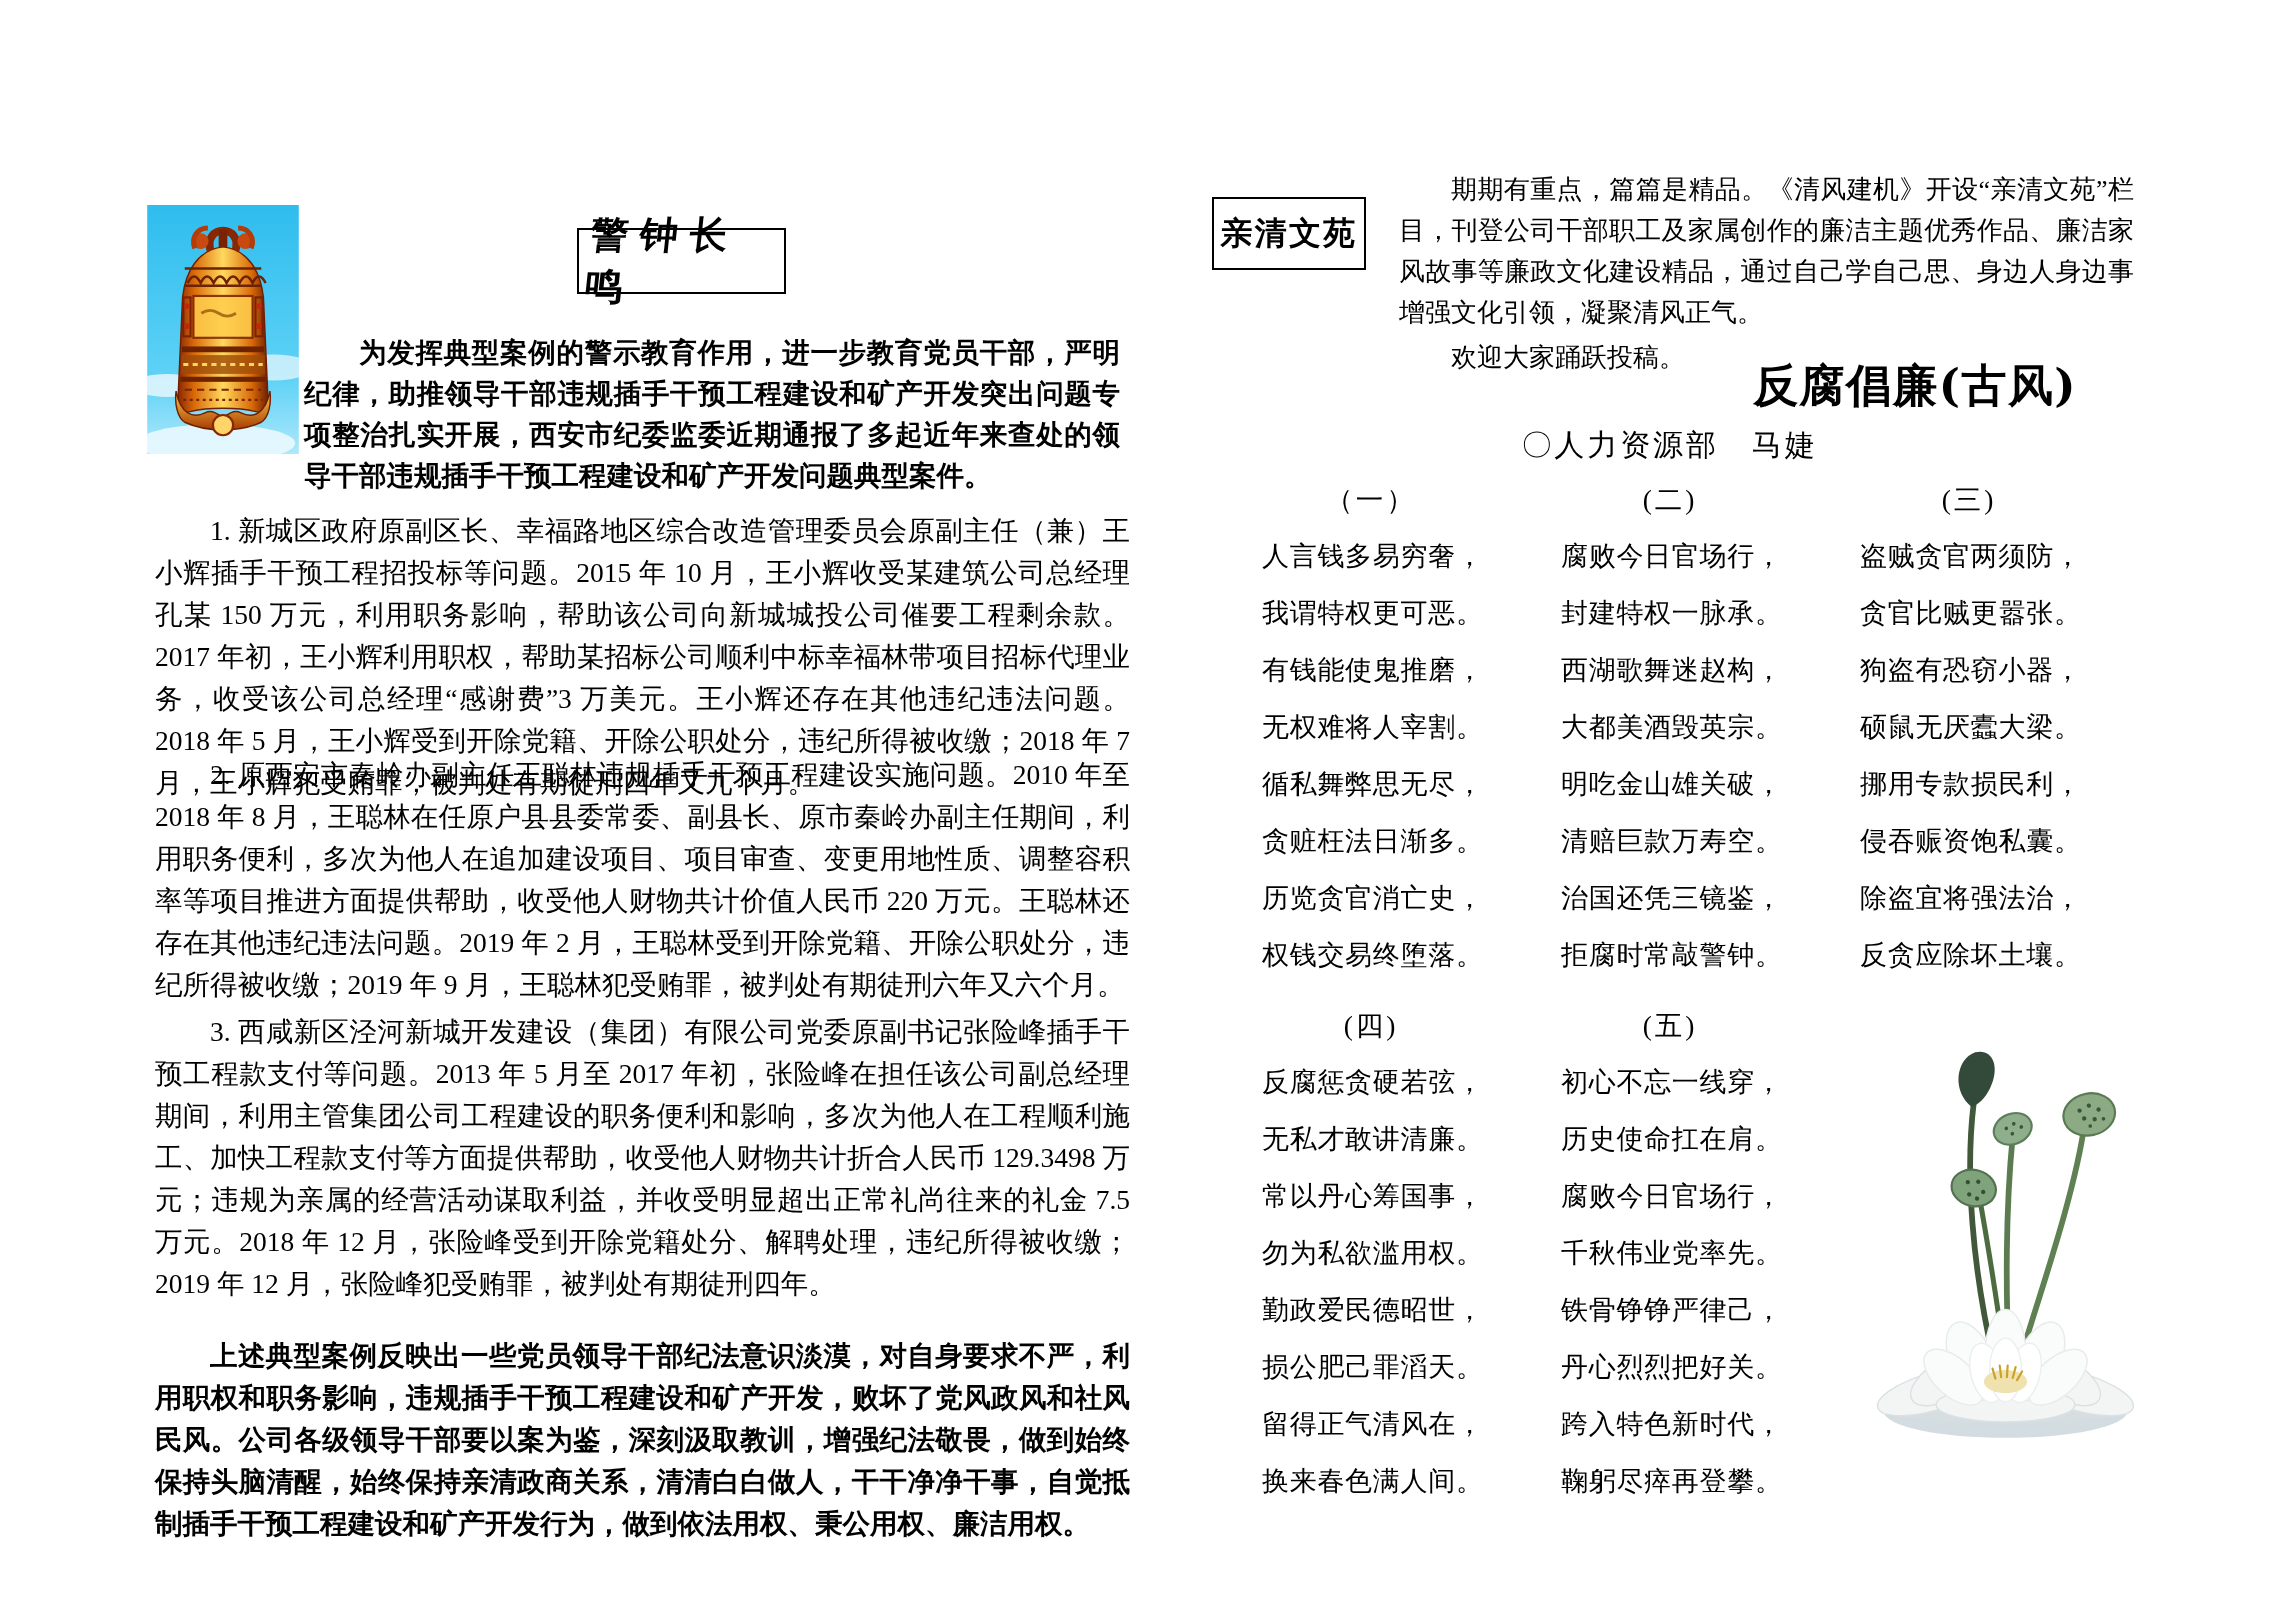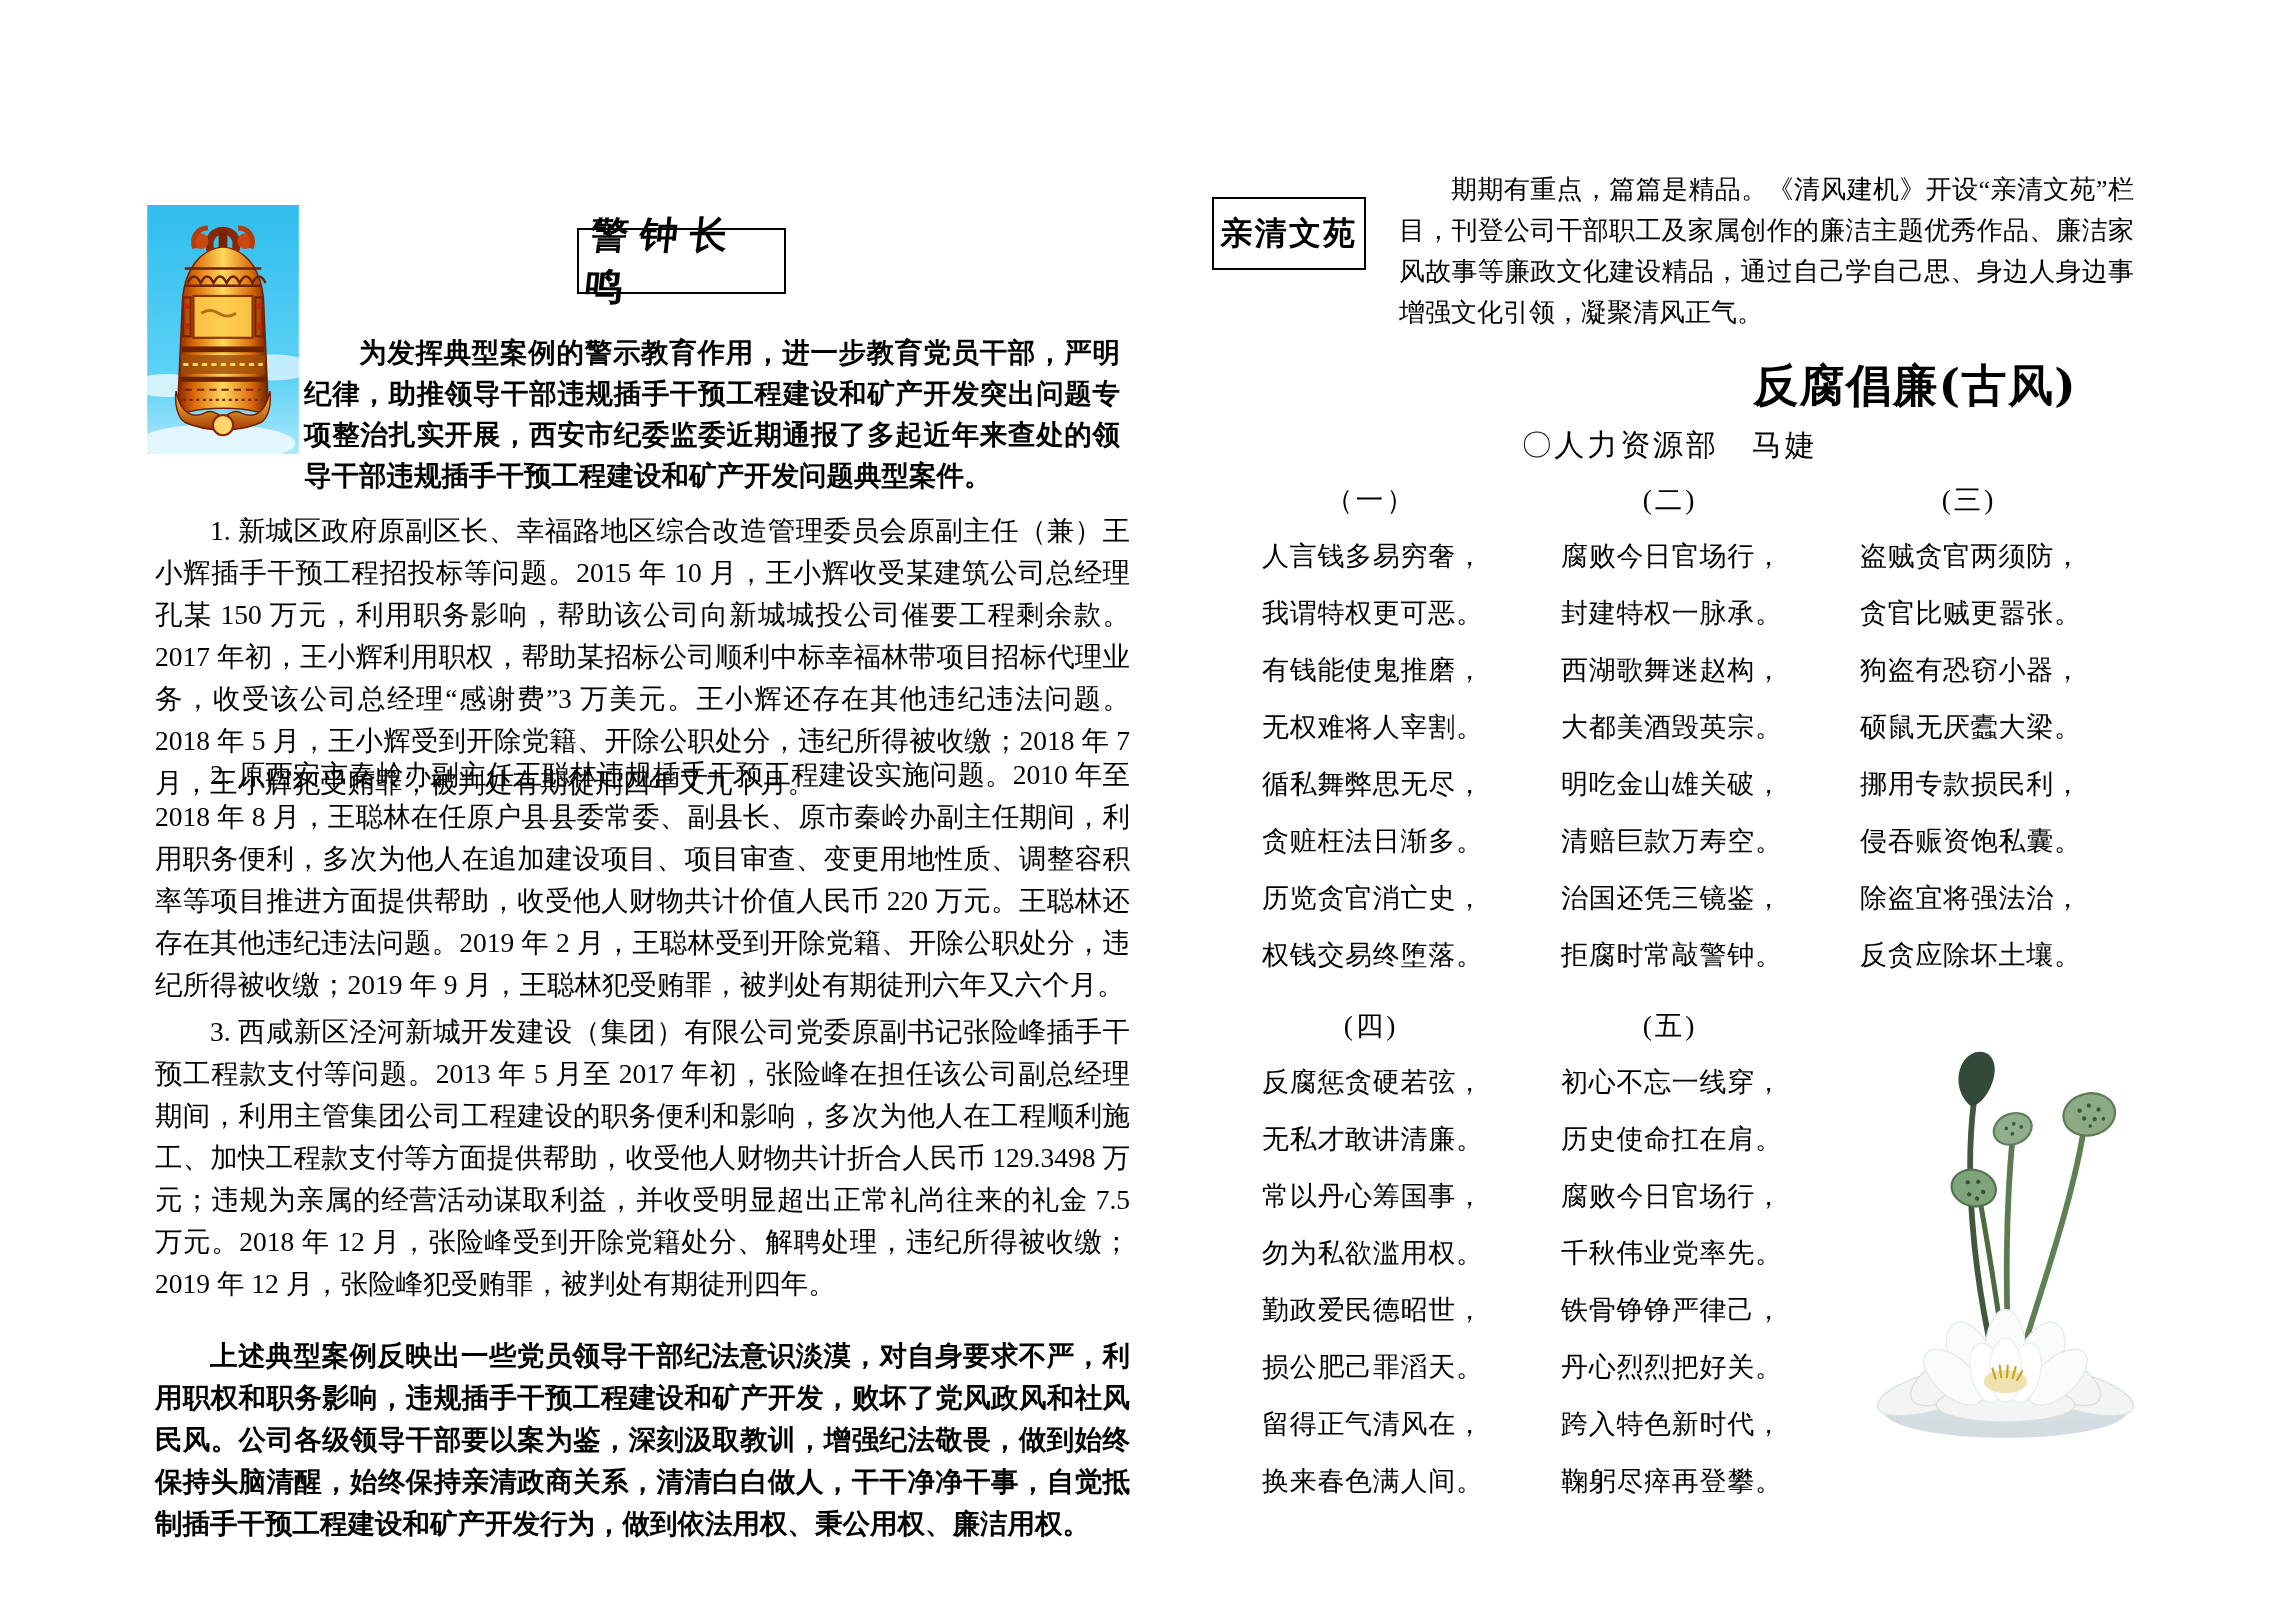--- a/index.html
+++ b/index.html
@@ -150,20 +150,21 @@
 <p class="abs case-para case-3">3. 西咸新区泾河新城开发建设（集团）有限公司党委原副书记张险峰插手干预工程款支付等问题。2013 年 5 月至 2017 年初，张险峰在担任该公司副总经理期间，利用主管集团公司工程建设的职务便利和影响，多次为他人在工程顺利施工、加快工程款支付等方面提供帮助，收受他人财物共计折合人民币 129.3498 万元；违规为亲属的经营活动谋取利益，并收受明显超出正常礼尚往来的礼金 7.5 万元。2018 年 12 月，张险峰受到开除党籍处分、解聘处理，违纪所得被收缴；2019 年 12 月，张险峰犯受贿罪，被判处有期徒刑四年。</p>
 
 <p class="abs conclusion">上述典型案例反映出一些党员领导干部纪法意识淡漠，对自身要求不严，利用职权和职务影响，违规插手干预工程建设和矿产开发，败坏了党风政风和社风民风。公司各级领导干部要以案为鉴，深刻汲取教训，增强纪法敬畏，做到始终保持头脑清醒，始终保持亲清政商关系，清清白白做人，干干净净干事，自觉抵制插手干预工程建设和矿产开发行为，做到依法用权、秉公用权、廉洁用权。</p>
 
 <div class="abs qinqing-box">
   <span>亲清文苑</span>
 </div>
 
 <div class="abs right-intro">
   <p>期期有重点，篇篇是精品。《清风建机》开设“亲清文苑”栏目，刊登公司干部职工及家属创作的廉洁主题优秀作品、廉洁家风故事等廉政文化建设精品，通过自己学自己思、身边人身边事增强文化引领，凝聚清风正气。</p>
+  <p>欢迎大家踊跃投稿。</p>
 </div>
 
 <div class="abs poem-title">反腐倡廉(古风)</div>
 <div class="abs poem-author">〇人力资源部　马婕</div>
 
 <div class="abs poem-grid">
 
   <div>
     <div class="stanza-header">（一）</div>
     <div class="poem-line">人言钱多易穷奢，</div>

